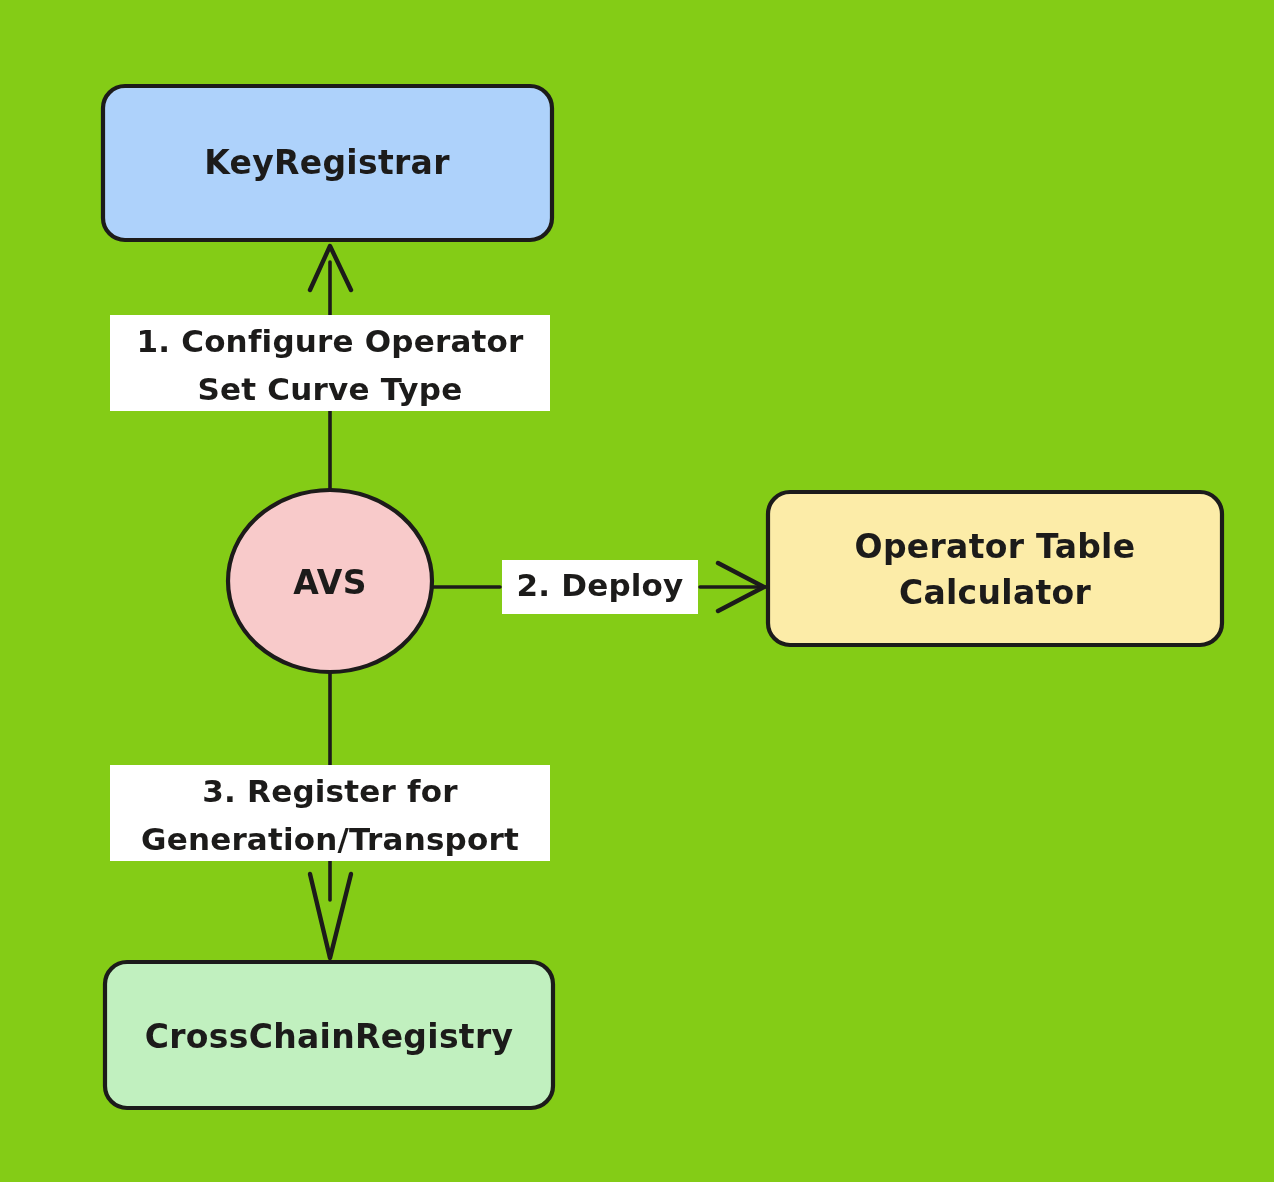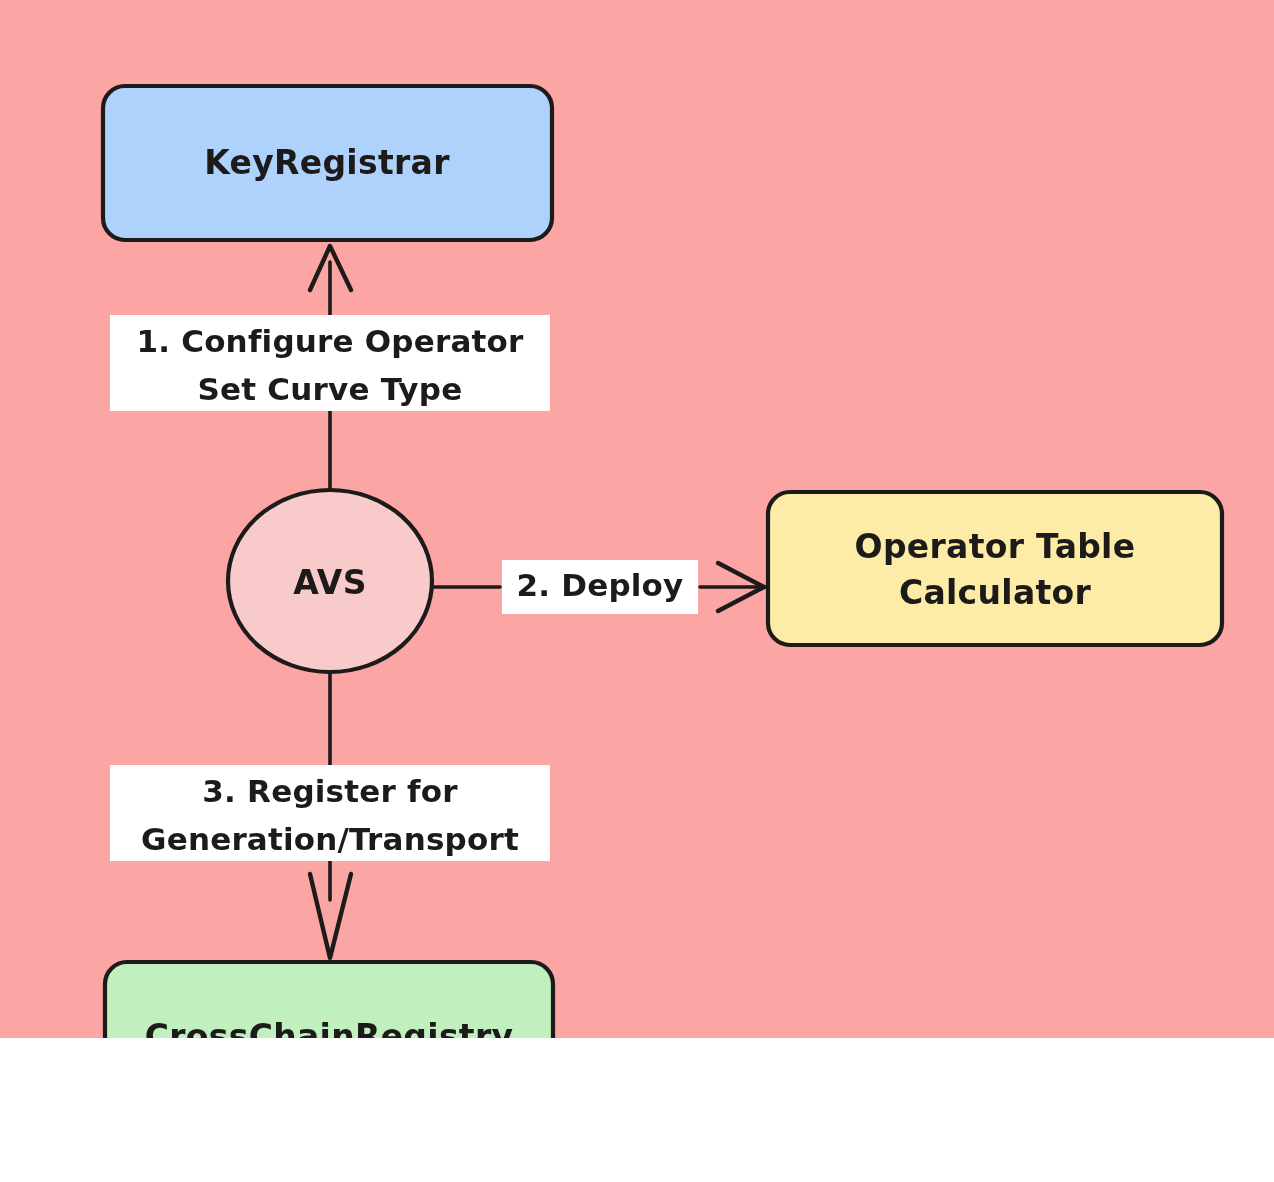--- a/index.html
+++ b/index.html
@@ -3,22 +3,22 @@
 <meta charset="utf-8">
 <style>
   html, body {
     margin: 0;
     padding: 0;
     background: #ffffff;
   }
   #diagram-root {
     position: relative;
     width: 1274px;
-    height: 1038px;
-    background: #fca5a5;
+    height: 1182px;
+    background: #84cc16;
     font-family: "DejaVu Sans", sans-serif;
     overflow: hidden;
   }
   svg.flow-canvas {
     display: block;
     width: 1274px;
     height: 1182px;
   }
   .node-shape {
     stroke: #1c1b1a;

